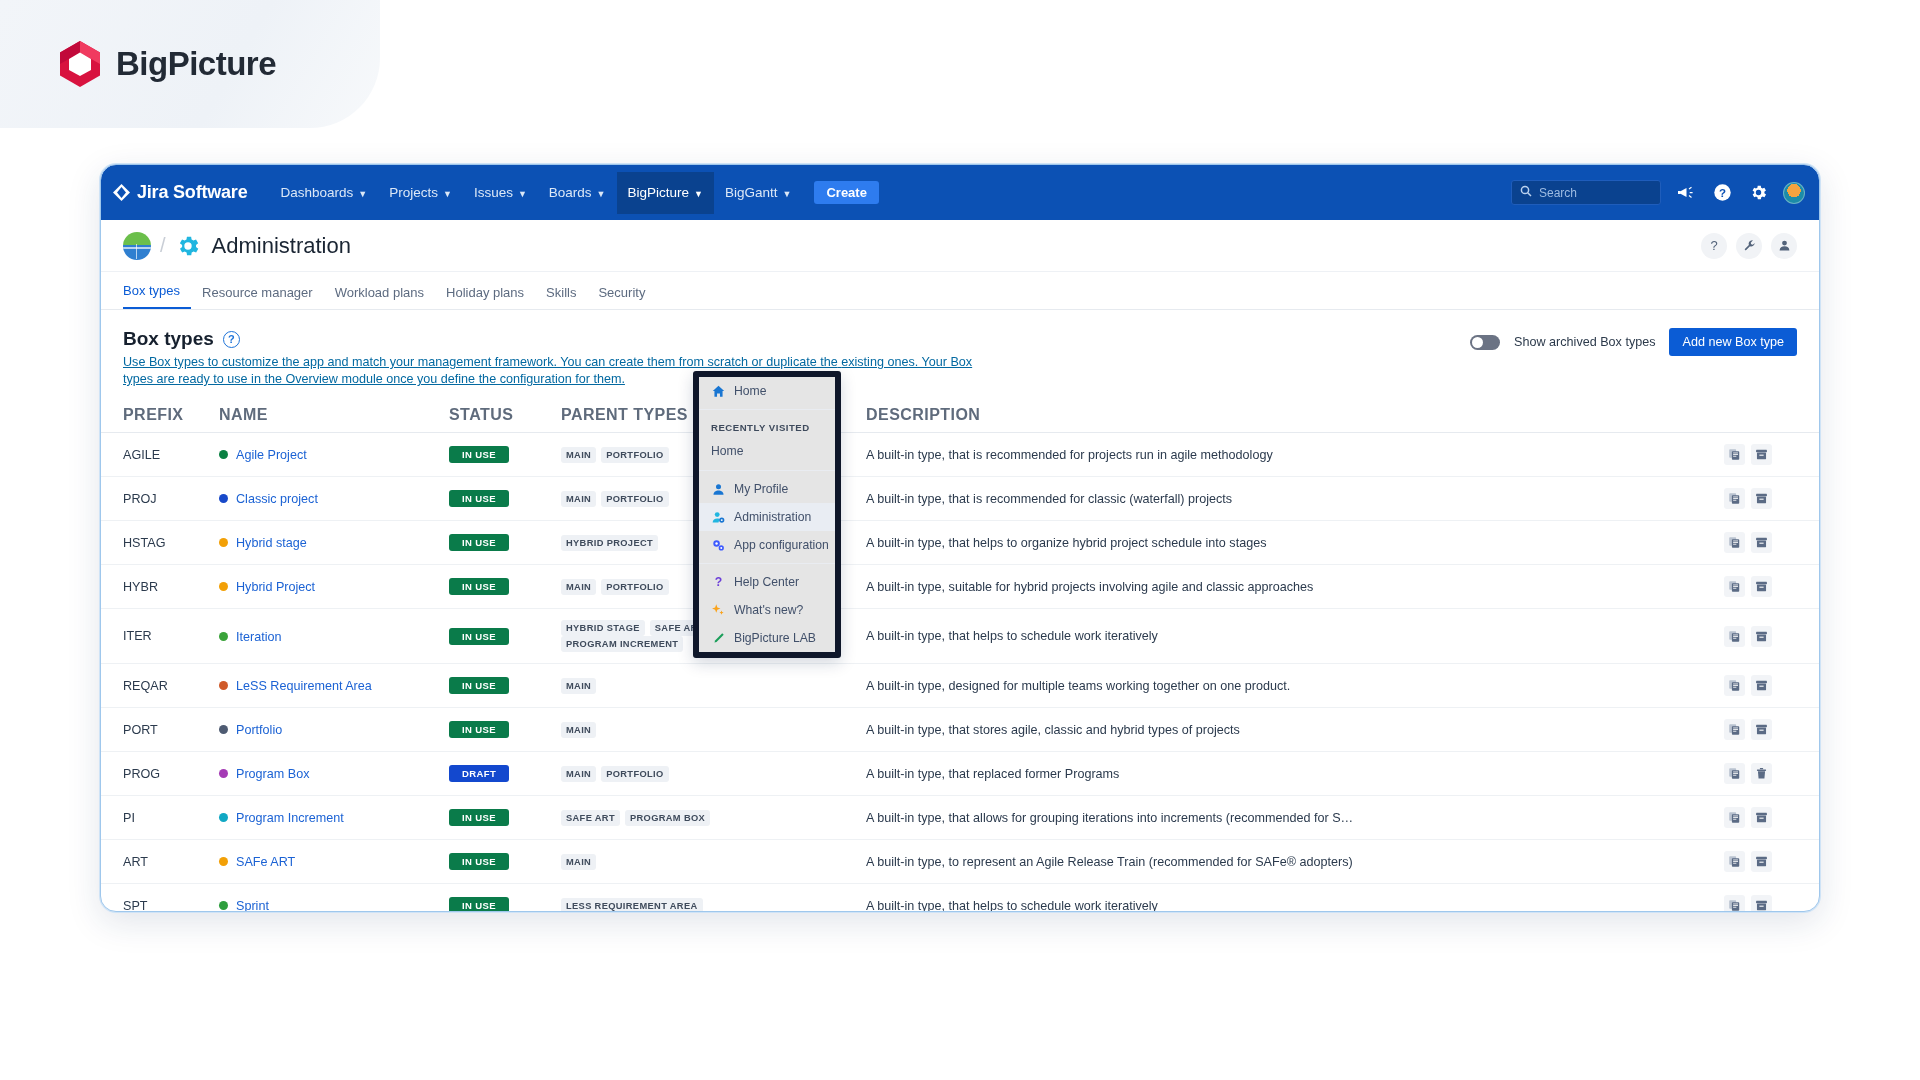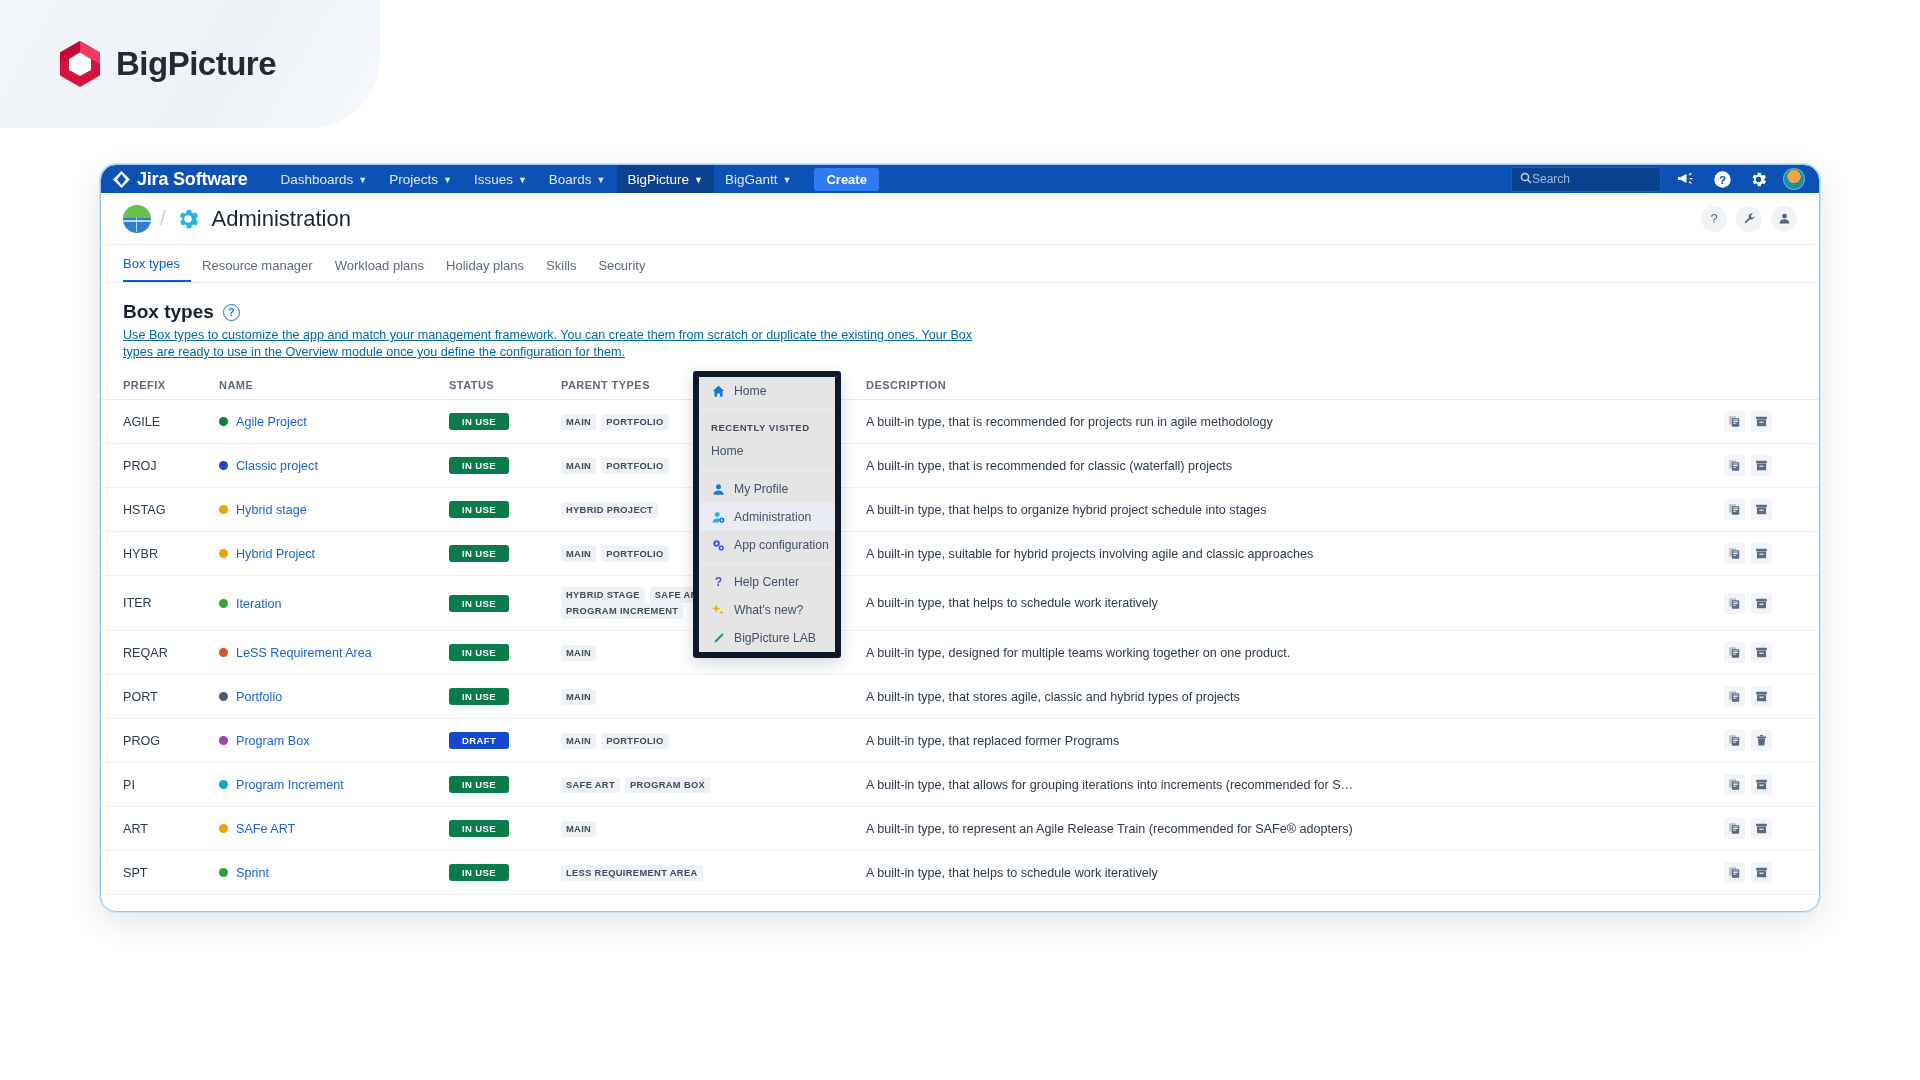--- a/index.html
+++ b/index.html
@@ -27,41 +27,41 @@
     position:absolute; left:100px; top:164px; width:1720px; height:748px;
     border-radius:16px;
     background:#fff;
     box-shadow:0 0 0 1px #cfe3f6, 0 10px 34px rgba(20,50,90,.13);
     overflow:hidden;
     border:1px solid #9fc7ec;
   }
 
   
   .jira-nav{
-    height:28px; background:#0C51B4; display:flex; align-items:center;
+    height:55px; background:#0C51B4; display:flex; align-items:center;
     padding-left:12px; position:relative;
     border-top-left-radius:15px; border-top-right-radius:15px;
   }
   .jira-logo{ display:flex; align-items:center; gap:7px; margin-right:22px; }
   .jira-diamond{ width:17px; height:17px; position:relative; }
   .jira-logo-text{ color:#fff; font-size:18px; font-weight:600; letter-spacing:-0.2px; }
   .nav-item{
     color:#dce8f7; font-size:13.5px; padding:0 11px; height:42px;
     display:flex; align-items:center; gap:5px; cursor:pointer; white-space:nowrap;
   }
   .nav-item.active{ background:#0A428F; color:#fff; }
   .caret{ font-size:9px; position:relative; top:1px; }
   .create-btn{
     background:#2E7CEF; color:#fff; font-size:13px; font-weight:600;
     padding:4px 12px; border-radius:3px; margin-left:12px; cursor:pointer;
   }
   .nav-right{ margin-left:auto; display:flex; align-items:center; gap:14px; padding-right:14px; }
   .searchbox{
     width:150px; height:25px; background:#0A428F; border:1px solid #1f5dbb;
-    border-radius:3px; display:flex; align-items:center; padding:0 8px;
+    border-radius:3px; display:flex; align-items:center; gap:7px; padding:0 8px;
     color:#9dbbe2; font-size:12px;
   }
   .nav-ico{ width:22px; height:22px; display:flex; align-items:center; justify-content:center;
             color:#fff; cursor:pointer; }
   .avatar-top{
     width:22px; height:22px; border-radius:50%;
     background:radial-gradient(circle at 50% 38%, #f4a340 0 42%, #1c8ca8 42% 100%);
     border:1px solid #ffffff55;
   }
 
@@ -114,21 +114,21 @@
   }
   .toggle:after{ content:""; position:absolute; left:2px; top:2px; width:11px;height:11px;border-radius:50%;background:#fff; }
   .toggle-label{ font-size:12.6px; color:#2c3a4b; }
   .primary-btn{
     background:#0B5CD5; color:#fff; font-size:12.6px; padding:7px 13px; border-radius:3px; cursor:pointer;
   }
 
   
   .tbl{ margin-top:18px; width:100%; border-collapse:collapse; }
   .tbl th{
-    text-align:left; font-size:11px; letter-spacing:.45px; color:#5f6b7c; font-weight:700;
+    text-align:left; font-size:16px; letter-spacing:.45px; color:#5f6b7c; font-weight:700;
     padding:0 0 8px 0; border-bottom:1px solid #e6eaef;
   }
   .tbl td{
     font-size:12.6px; color:#2b3a4d; padding:11px 0; border-bottom:1px solid #eef1f4;
     vertical-align:middle;
   }
   .c-prefix{ width:118px; padding-left:22px !important; }
   .c-name{ width:230px; }
   .c-status{ width:112px; }
   .c-parents{ width:305px; }
@@ -303,20 +303,25 @@
     <div class="section">
       <div class="sec-title-row">
         <span class="sec-title">Box types</span>
         <span class="q-circle">?</span>
       </div>
       <div class="sec-desc">
         <span>Use Box types to customize the app and match your management framework. You can create them from scratch or duplicate the</span>
         <span>existing ones. Your Box types are ready to use in the Overview module once you define the configuration for them.</span>
       </div>
 
+      <div class="head-controls">
+        <div class="toggle"></div>
+        <span class="toggle-label">Show archived Box types</span>
+        <div class="primary-btn">Add new Box type</div>
+      </div>
     </div>
 
     <table class="tbl">
       <thead>
         <tr>
           <th class="c-prefix">PREFIX</th>
           <th class="c-name">NAME</th>
           <th class="c-status">STATUS</th>
           <th class="c-parents">PARENT TYPES</th>
           <th class="c-desc">DESCRIPTION</th>

